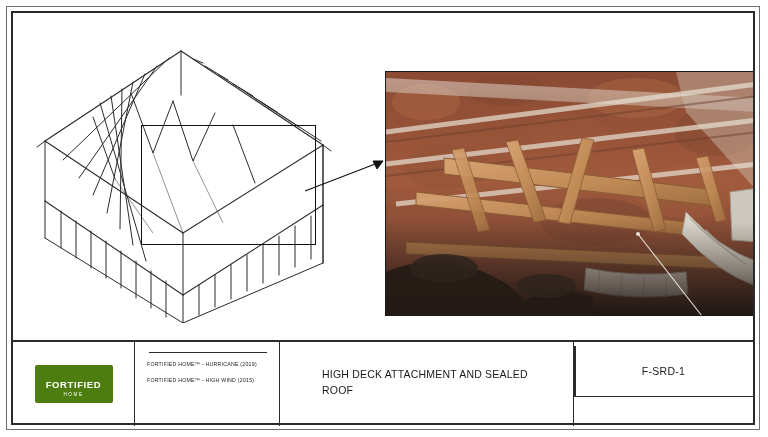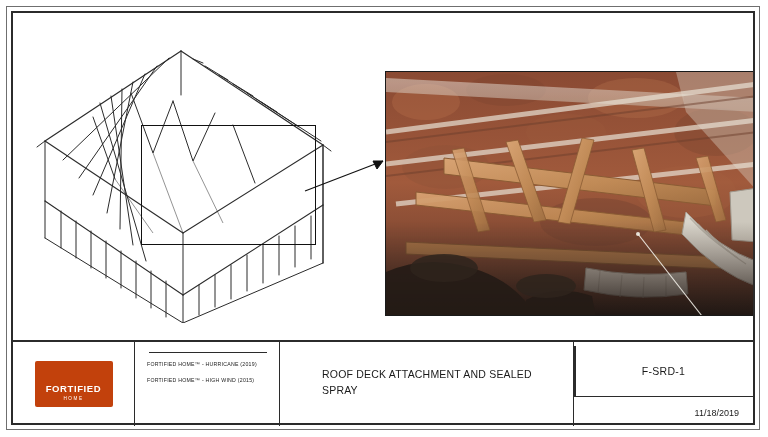--- a/index.html
+++ b/index.html
@@ -90,24 +90,24 @@
   .tb-logo {
     left: 0; top: 0;
     width: 122px; height: 84px;
     border-right: 1.5px solid #2b2b2b;
     display: flex;
     align-items: center;
     justify-content: center;
   }
   .logo-badge {
     width: 74px;
-    background: #c2410c;
+    background: #4d7c0f;
     color: #fff;
     text-align: center;
-    padding: 22px 2px 5px 2px;
+    padding: 14px 2px 5px 2px;
     border-radius: 2px;
   }
   .logo-badge .l1 {
     font-size: 9.5px;
     font-weight: bold;
     letter-spacing: 0.6px;
     line-height: 11px;
   }
   .logo-badge .l2 {
     font-size: 4.6px;
@@ -385,26 +385,23 @@
       </div>
     </div>
 
     <div class="tb-cell tb-standards">
       <div class="std-line"></div>
       <div class="std-row">FORTIFIED HOME™ - HURRICANE (2019)</div>
       <div class="std-row">FORTIFIED HOME™ - HIGH WIND (2015)</div>
     </div>
 
     <div class="tb-cell tb-title">
-      <div class="t">ROOF DECK ATTACHMENT AND SEALED SPRAY</div>
+      <div class="t">HIGH DECK ATTACHMENT AND SEALED ROOF</div>
     </div>
 
     <div class="tb-cell tb-right">
       <div class="r-top">
         <span class="sheetno">F-SRD-1</span>
-      </div>
-      <div class="r-bot">
-        <span class="date">11/18/2019</span>
       </div>
       <div class="r-tick" style="left:0;top:0;width:1.5px;height:50px;"></div>
     </div>
   </div>
 </div>
 
 </body></html>

